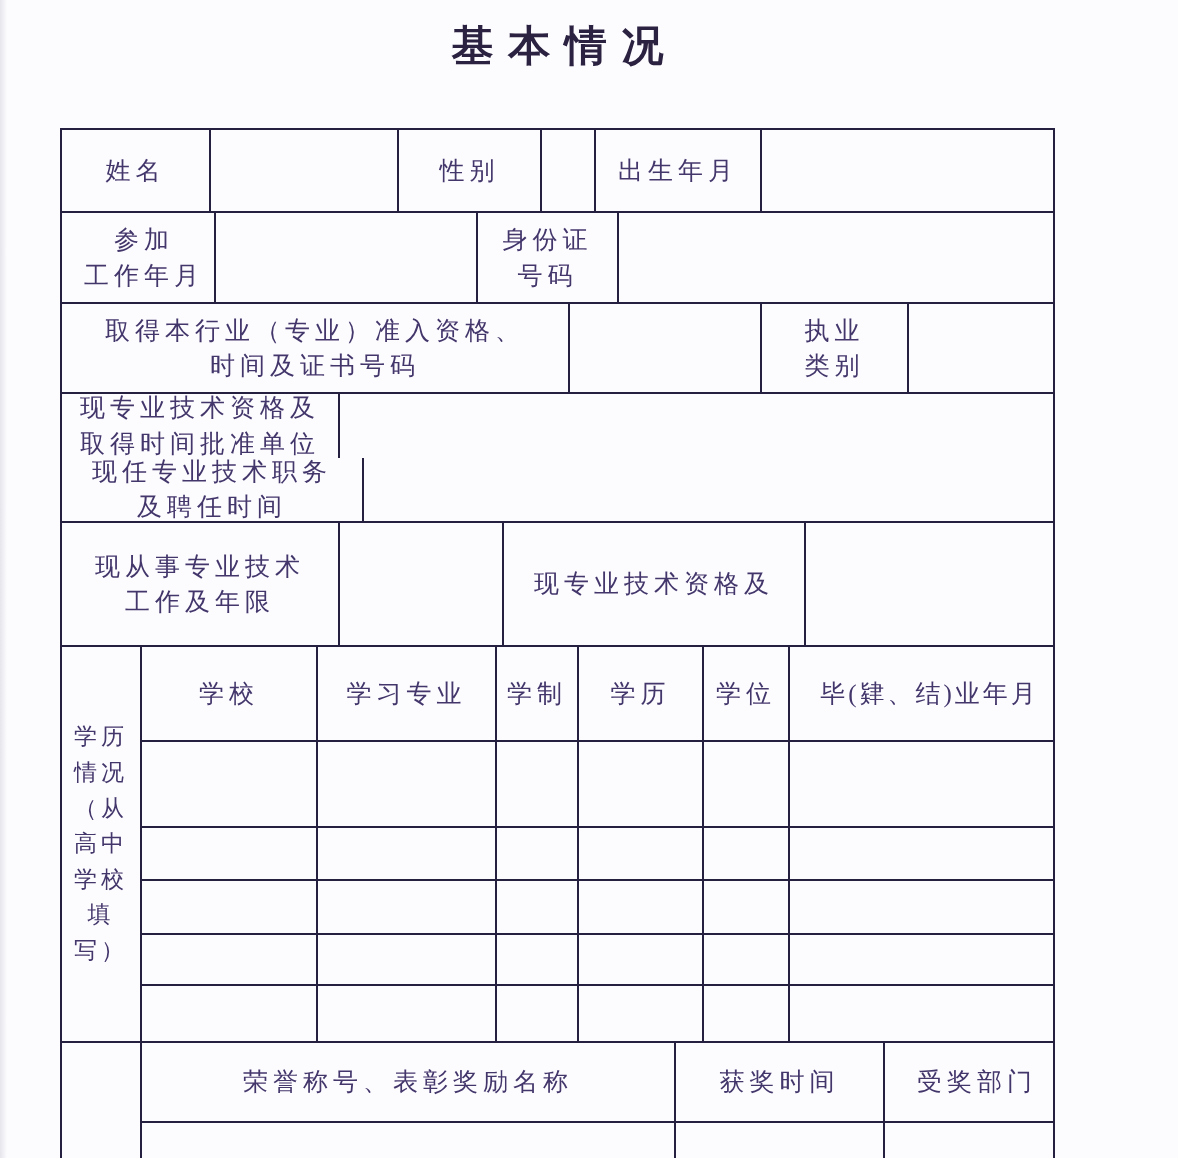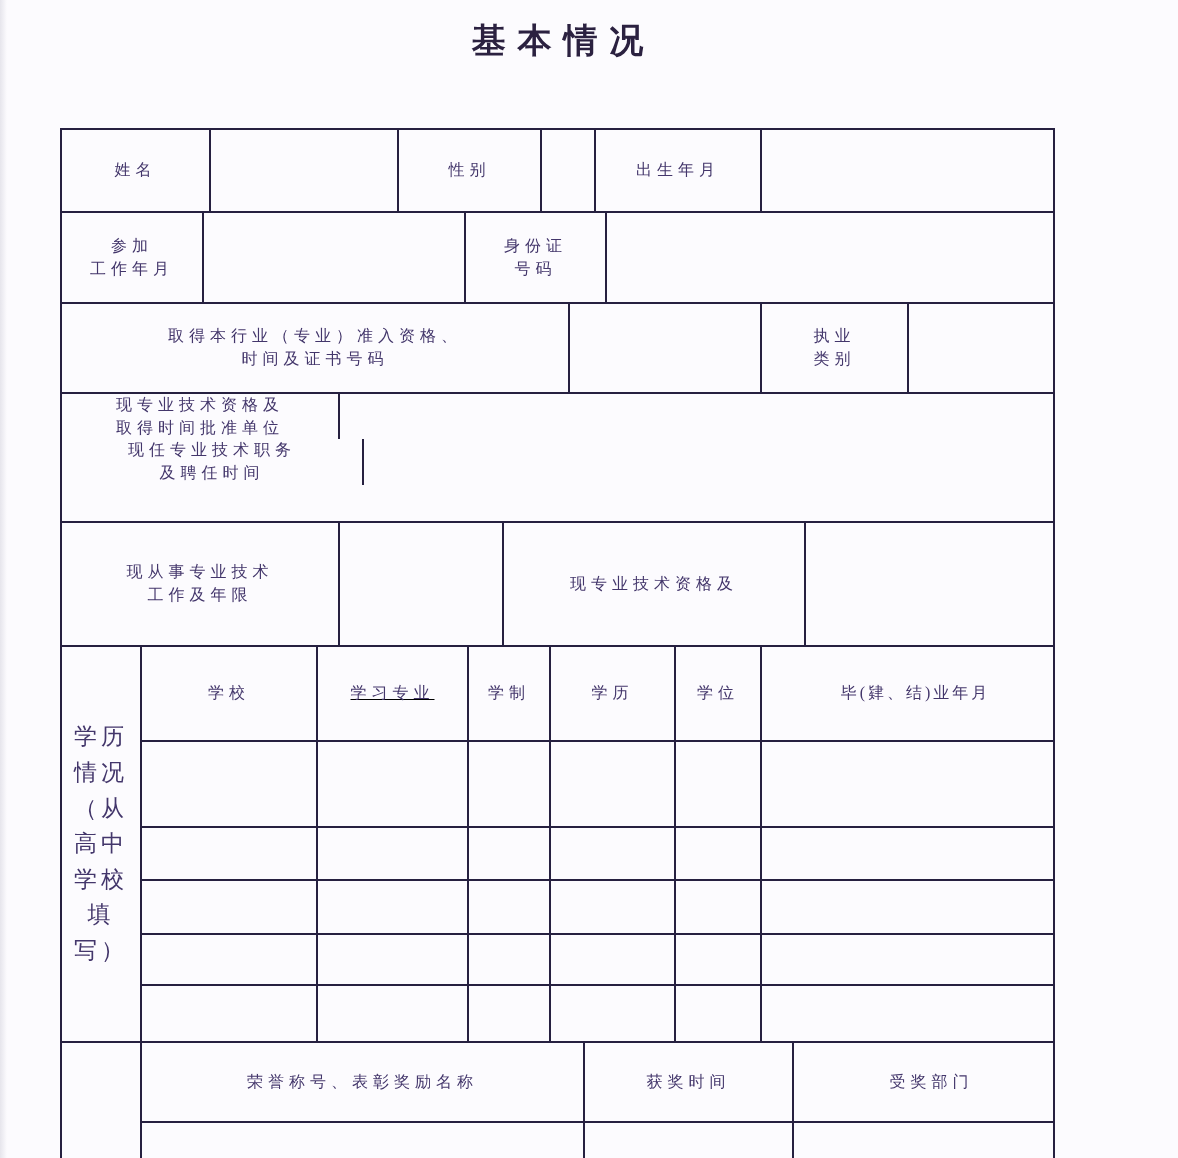--- a/index.html
+++ b/index.html
@@ -13,65 +13,65 @@
     width:1178px;height:1158px;overflow:hidden;position:relative;
     background:var(--bg);
     font-family:"Liberation Serif","DejaVu Serif",serif;
   }
   .edge-shade{
     position:absolute;left:0;top:0;width:7px;height:100%;
     background:linear-gradient(to right,#e6e5ec,rgba(230,229,236,0));
   }
   .page-title{
     position:absolute;left:60px;top:18px;width:995px;
-    text-align:center;font-size:34px;font-weight:bold;
+    text-align:center;font-size:42px;font-weight:bold;
     letter-spacing:0.35em;text-indent:0.35em;color:var(--title);
   }
   .form-table{
     position:absolute;left:60px;top:128px;width:995px;height:1055px;
     box-sizing:border-box;border:2px solid var(--border);
   }
   .row{display:flex;box-sizing:border-box;border-bottom:2px solid var(--border);}
   .row:last-child{border-bottom:none;}
   .cell{
     box-sizing:border-box;border-right:2px solid var(--border);
     display:flex;align-items:center;justify-content:center;
     overflow:hidden;
   }
   .cell:last-child{border-right:none;}
   .lbl{
     white-space:pre-line;text-align:center;color:var(--text);
-    font-size:16px;letter-spacing:5px;line-height:1.42;
+    font-size:25px;letter-spacing:5px;line-height:1.42;
   }
   .lbl.tight{letter-spacing:3px;}
   
-  .r1{height:83px;} .r2{height:91px;} .r3{height:90px;}
+  .r1{height:83px;} .r2{height:91px;padding-left:12px;} .r3{height:90px;}
   .r4{height:129px;flex-direction:column;} .r5{height:124px;}
   
   .edu-block{display:flex;box-sizing:border-box;height:396px;border-bottom:2px solid var(--border);}
   .edu-left{
     width:80px;box-sizing:border-box;border-right:2px solid var(--border);
     display:flex;align-items:center;justify-content:center;
   }
   .edu-left .lbl{font-size:23px;letter-spacing:4px;line-height:1.55;}
   .edu-right{flex:1;display:flex;flex-direction:column;}
   .edu-row{display:flex;box-sizing:border-box;border-bottom:2px solid var(--border);}
   .edu-row:last-child{border-bottom:none;flex:1;}
   .edu-h{height:95px;}
   .edu-r1{height:86px;} .edu-r2{height:53px;} .edu-r3{height:54px;} .edu-r4{height:51px;}
-  .c-school{width:176px;} .c-major{width:151px;text-decoration:underline;} .c-duration{width:82px;}
+  .c-school{width:176px;} .c-major{width:179px;} .c-duration{width:82px;}
   .c-level{width:125px;} .c-degree{width:86px;} .c-grad{flex:1;margin-left:16px;}
   
   .aw-block{display:flex;box-sizing:border-box;flex:1;min-height:0;height:142px;}
   .aw-left{width:80px;box-sizing:border-box;border-right:2px solid var(--border);}
   .aw-right{flex:1;display:flex;flex-direction:column;}
   .aw-row{display:flex;box-sizing:border-box;}
   .aw-h{height:80px;border-bottom:2px solid var(--border);}
   .aw-r{flex:1;}
-  .c-award-name{width:443px;} .c-award-time{width:209px;} .c-award-dept{flex:1;padding-left:16px;}
+  .c-award-name{width:534px;} .c-award-time{width:209px;} .c-award-dept{flex:1;padding-left:16px;}
 </style>
 </head>
 <body>
 
 <div class="edge-shade"></div>
 
 <div class="page-title">基本情况</div>
 
 <div class="form-table">
 

